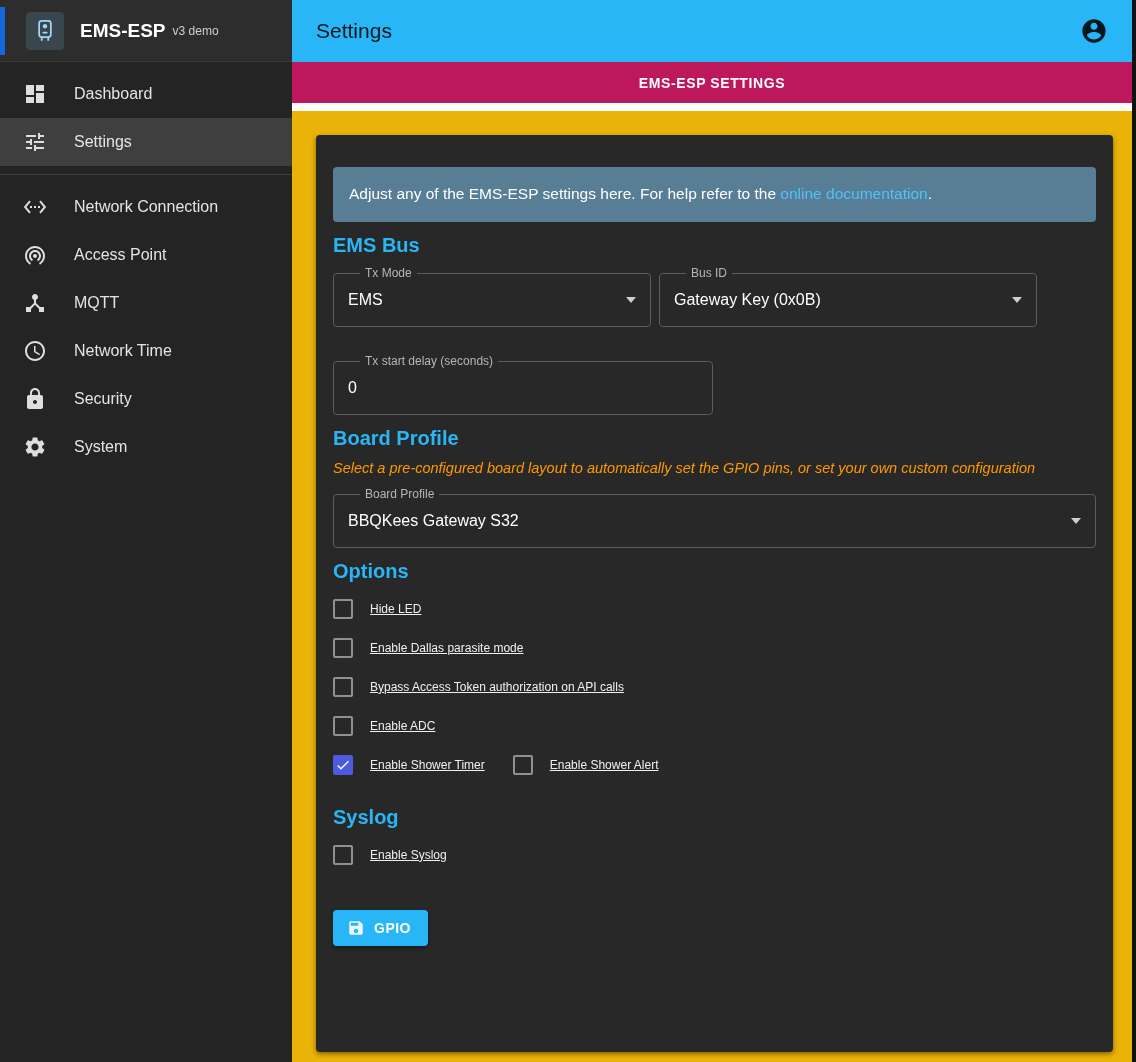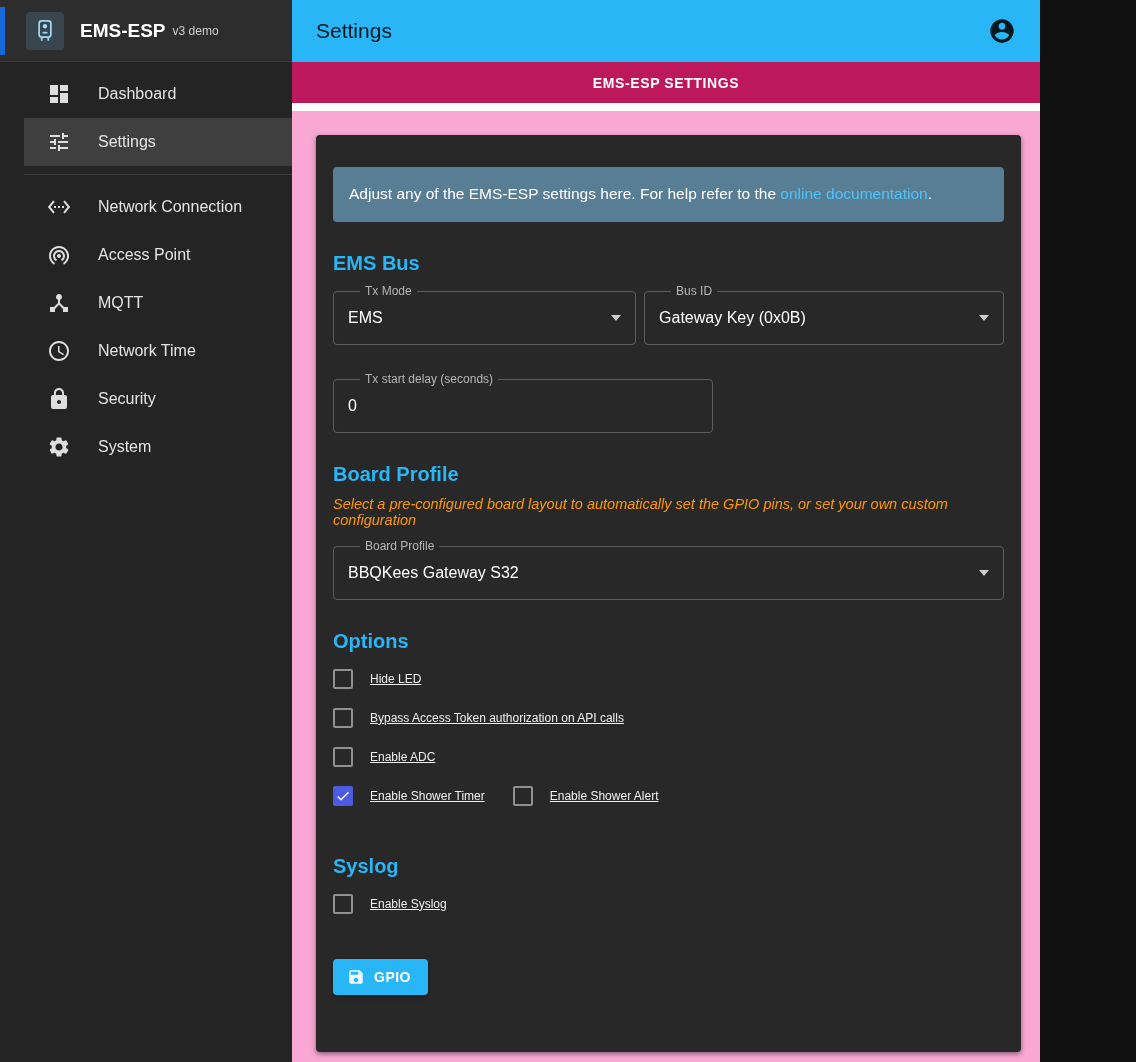--- a/index.html
+++ b/index.html
@@ -1,52 +1,52 @@
 <!DOCTYPE html>
 <html><head>
 <meta charset="utf-8">
 <style>
   * { margin:0; padding:0; box-sizing:border-box; }
   html,body { width:1136px; height:1062px; background:#111; }
   body { font-family:"Liberation Sans", sans-serif; overflow:hidden; }
-  .app { display:flex; width:1040px; height:1062px; background:#191919; }
+  .app { display:flex; width:1132px; height:1062px; background:#191919; }
 
   
   .sidebar { width:292px; flex-shrink:0; background:#242424; position:relative; }
   .sidebar-accent { position:absolute; left:0; top:7px; width:5px; height:48px; background:#1667d9; z-index:3; }
   .sidebar-header { height:62px; background:#2d2d2d; display:flex; align-items:center; padding:0 14px 0 26px; border-bottom:1px solid #3a3a3a; }
   .logo { width:38px; height:38px; border-radius:4px; background:#39464e; display:flex; align-items:center; justify-content:center; flex-shrink:0; }
   .logo svg { width:26px; height:26px; }
   .app-title { font-size:19px; font-weight:bold; color:#ffffff; margin-left:16px; }
   .app-version { font-size:12px; color:#cfcfcf; margin-left:7px; }
 
-  nav { padding-top:8px;margin-left:24px; }
+  nav { padding-top:8px; }
   .menu-item { height:48px; display:flex; align-items:center; padding-left:23px; color:#e4e4e4; font-size:16px; cursor:pointer; }
   .menu-item.active { background:#3f3f3f; }
   .mi { width:24px; height:24px; margin-right:27px; color:#dedede; flex-shrink:0; }
   .mi svg { width:24px; height:24px; fill:currentColor; }
   .nav-divider { height:1px; background:#3b3b3b; margin:8px 0; }
 
   
   .main { flex:1; display:flex; flex-direction:column; min-width:0; }
   .appbar { height:62px; background:#29b6f6; display:flex; align-items:center; padding:0 24px; flex-shrink:0; }
   .appbar-title { font-size:21px; font-weight:500; color:rgba(0,0,0,0.87); }
   .account-btn { margin-left:auto; width:28px; height:28px; cursor:pointer; color:rgba(0,0,0,0.87); }
   .account-btn svg { width:28px; height:28px; fill:currentColor; }
 
   .tabbar { height:49px; background:#be185d; display:flex; align-items:center; justify-content:center; border-bottom:8px solid #ffffff; flex-shrink:0; }
   .tab { font-size:14px; font-weight:bold; color:#ffffff; letter-spacing:0.6px; cursor:pointer; }
 
-  .content { flex:1; background:#f9a8d4; padding:24px 19px 10px 24px; overflow:hidden; }
+  .content { flex:1; background:#eab308; padding:24px 19px 10px 24px; overflow:hidden; }
   .card { background:#282828; border-radius:4px; box-shadow:0 2px 5px rgba(0,0,0,0.45); padding:16px 17px 24px; height:100%; }
 
   .alert { background:#587e95; color:#ffffff; border-radius:4px; padding:17px 16px; font-size:15.5px; margin-top:16px; line-height:1.35; }
   .alert-link { color:#4fc3f7; cursor:pointer; text-decoration:none; }
 
-  h2.section { color:#29b6f6; font-size:20px; font-weight:bold; margin:30px 0 16px; }
+  h2.section { color:#29b6f6; font-size:20px; font-weight:bold; margin:12px 0 16px; }
 
   .row { display:flex; gap:8px; }
   .field { position:relative; height:54px; border:1px solid #5c5c5c; border-radius:4px; display:flex; align-items:center; padding:0 14px; cursor:pointer; }
   .field-label { position:absolute; top:-8px; left:26px; background:#282828; padding:0 5px; font-size:12px; color:#b6b6b6; white-space:nowrap; }
   .field-value { font-size:16px; color:#ffffff; }
   .dd-arrow { margin-left:auto; width:0; height:0; border-left:5px solid transparent; border-right:5px solid transparent; border-top:6px solid #cfcfcf; }
   .w-txmode { width:318px; }
   .w-busid  { width:378px; }
   .w-delay  { width:380px; margin-top:34px; }
   .w-full   { width:100%; }
@@ -215,20 +215,24 @@
         </div>
 
         <h2 class="section">Options</h2>
 
         <div class="check-row">
           <span class="checkbox"></span>
           <span class="check-label">Hide LED</span>
         </div>
         <div class="check-row">
           <span class="checkbox"></span>
+          <span class="check-label">Enable Dallas parasite mode</span>
+        </div>
+        <div class="check-row">
+          <span class="checkbox"></span>
           <span class="check-label">Bypass Access Token authorization on API calls</span>
         </div>
         <div class="check-row">
           <span class="checkbox"></span>
           <span class="check-label">Enable ADC</span>
         </div>
 
         <div class="inline-checks">
           <div class="check-row">
             <span class="checkbox checked">

